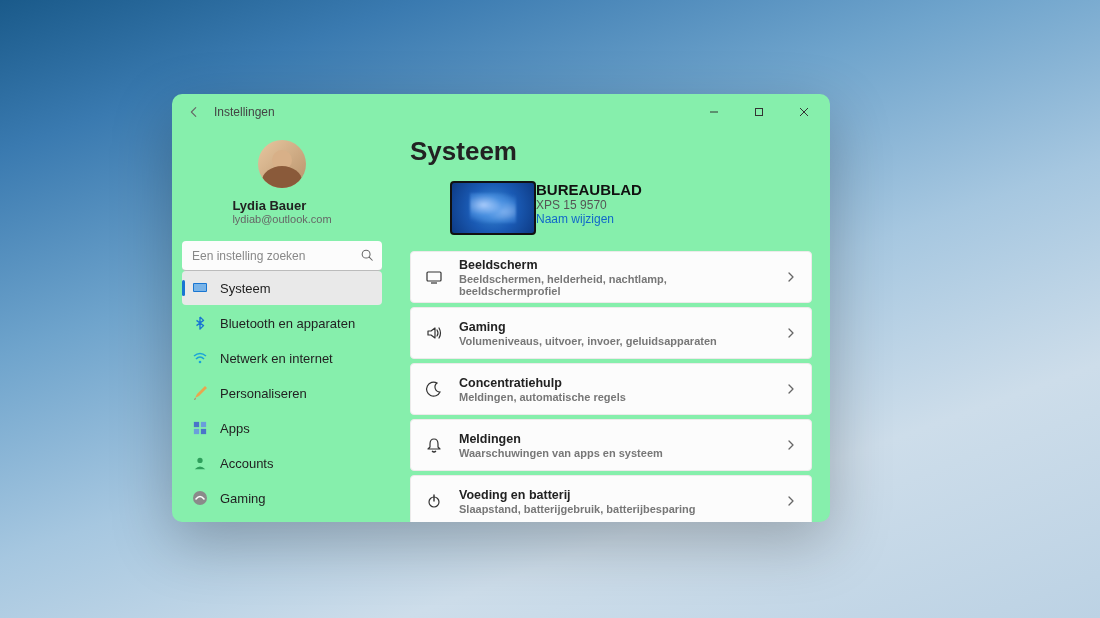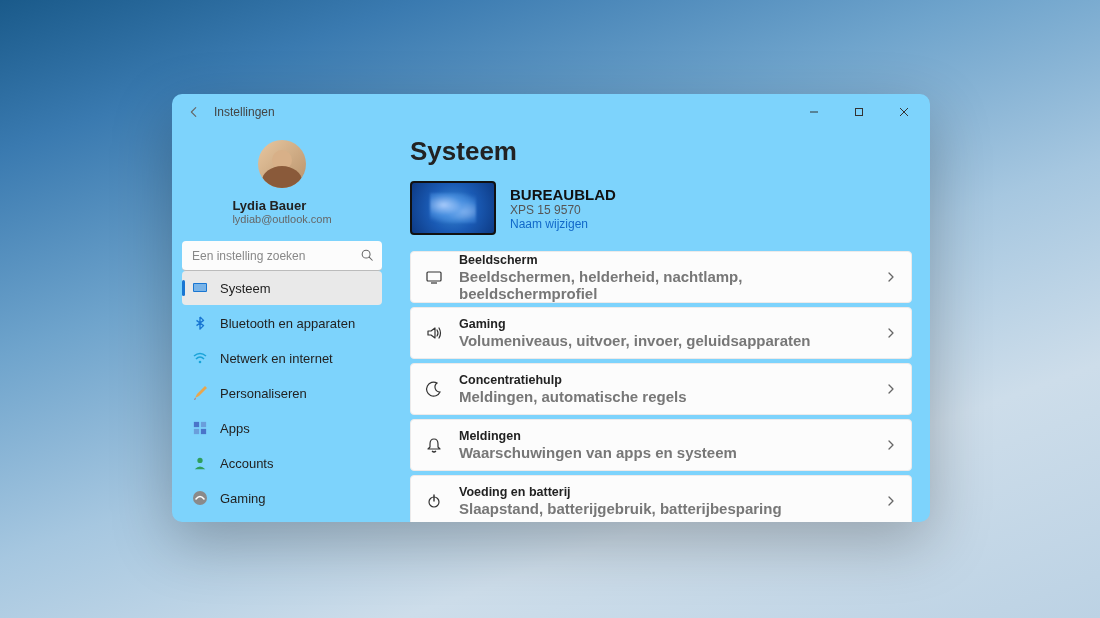--- a/index.html
+++ b/index.html
@@ -1,17 +1,17 @@
 <!DOCTYPE html>
 <html><head>
 <meta charset="utf-8">
 <style>
   html,body{margin:0;padding:0;width:1100px;height:618px;overflow:hidden;font-family:"Segoe UI",Tahoma,sans-serif;}
   body{background:linear-gradient(160deg,#1a5a8a 0%,#3a7ab0 15%,#6fa4cc 35%,#a6c7e0 55%,#cdddea 75%,#bcd2e4 100%);}
-  .window{position:absolute;left:172px;top:94px;width:758px;height:428px;background:#7dd3fc;border-radius:10px;box-shadow:0 20px 60px rgba(0,0,0,.25);overflow:hidden;}
+  .window{position:absolute;left:172px;top:94px;width:658px;height:428px;background:#86efac;border-radius:10px;box-shadow:0 20px 60px rgba(0,0,0,.25);overflow:hidden;}
   .titlebar{height:36px;display:flex;align-items:center;justify-content:space-between;padding:0 4px 0 12px;}
   .titlebar-left{display:flex;align-items:center;gap:10px;color:#555;}
   .back-btn{width:20px;height:20px;display:flex;align-items:center;justify-content:center;color:#666;border-radius:4px;}
   .app-title{font-size:12px;color:#444;}
   .win-controls{display:flex;height:36px;}
   .win-btn{width:45px;display:flex;align-items:center;justify-content:center;color:#333;}
   .body{display:flex;height:calc(100% - 36px);}
   .sidebar{width:220px;padding:4px 10px 10px 10px;box-sizing:border-box;}
   .user{display:flex;align-items:center;gap:10px;padding:6px 4px 14px 4px;flex-direction:column;}
   .avatar{width:48px;height:48px;border-radius:50%;background:linear-gradient(135deg,#e8c7a0 0%,#b8926b 100%);position:relative;overflow:hidden;flex-shrink:0;}
@@ -23,32 +23,32 @@
   .search input{width:100%;box-sizing:border-box;height:30px;border:none;border-bottom:1px solid #bbb;border-radius:4px;background:#fcfcfc;padding:0 28px 0 10px;font-size:12px;color:#333;outline:none;}
   .search input::placeholder{color:#888;}
   .search-icon{position:absolute;right:8px;top:7px;color:#666;}
   .nav{display:flex;flex-direction:column;gap:1px;}
   .nav-item{display:flex;align-items:center;gap:12px;height:34px;padding:0 10px;border-radius:4px;font-size:13px;color:#222;position:relative;}
   .nav-item.active{background:#e9e9e9;}
   .nav-item.active::before{content:"";position:absolute;left:0;top:9px;width:3px;height:16px;background:#1976d2;border-radius:2px;}
   .nav-icon{width:16px;height:16px;display:flex;align-items:center;justify-content:center;flex-shrink:0;}
   .main{flex:1;padding:0 18px 0 18px;overflow:hidden;}
   .page-title{font-size:26px;font-weight:600;color:#222;margin:6px 0 14px 0;}
-  .device{display:flex;align-items:center;gap:14px;margin-bottom:16px;}
+  .device{display:flex;margin-bottom:16px;margin-left:40px;}
   .device-thumb{width:82px;height:50px;border-radius:4px;border:2px solid #111;background:radial-gradient(circle at 50% 50%,#3a8ad4 0%,#1a5ab4 50%,#0d3a84 100%);position:relative;flex-shrink:0;}
   .device-thumb::before{content:"";position:absolute;left:18px;top:10px;width:46px;height:30px;background:radial-gradient(ellipse at 30% 40%,rgba(180,210,255,.9) 0%,rgba(80,150,230,.6) 40%,transparent 70%),radial-gradient(ellipse at 70% 60%,rgba(180,210,255,.8) 0%,rgba(80,150,230,.5) 40%,transparent 70%);filter:blur(1px);}
   .device-name{font-size:15px;font-weight:700;color:#111;}
   .device-model{font-size:12px;color:#555;}
   .device-rename{font-size:12px;color:#1168c9;cursor:pointer;}
   .cards{display:flex;flex-direction:column;gap:4px;font-weight:bold;}
   .card{background:#fcfcfc;border:1px solid #eceaea;border-radius:4px;height:50px;display:flex;align-items:center;padding:0 14px;gap:16px;}
   .card-icon{width:18px;height:18px;display:flex;align-items:center;justify-content:center;color:#333;flex-shrink:0;}
   .card-text{flex:1;}
   .card-title{font-size:12.5px;color:#222;}
-  .card-sub{font-size:15px;color:#777;margin-top:1px;}
+  .card-sub{font-size:11px;color:#777;margin-top:1px;}
   .chevron{color:#666;}
   svg{display:block;}
 </style>
 </head>
 <body>
 
 <div class="window">
 
   <div class="titlebar">
     <div class="titlebar-left">

